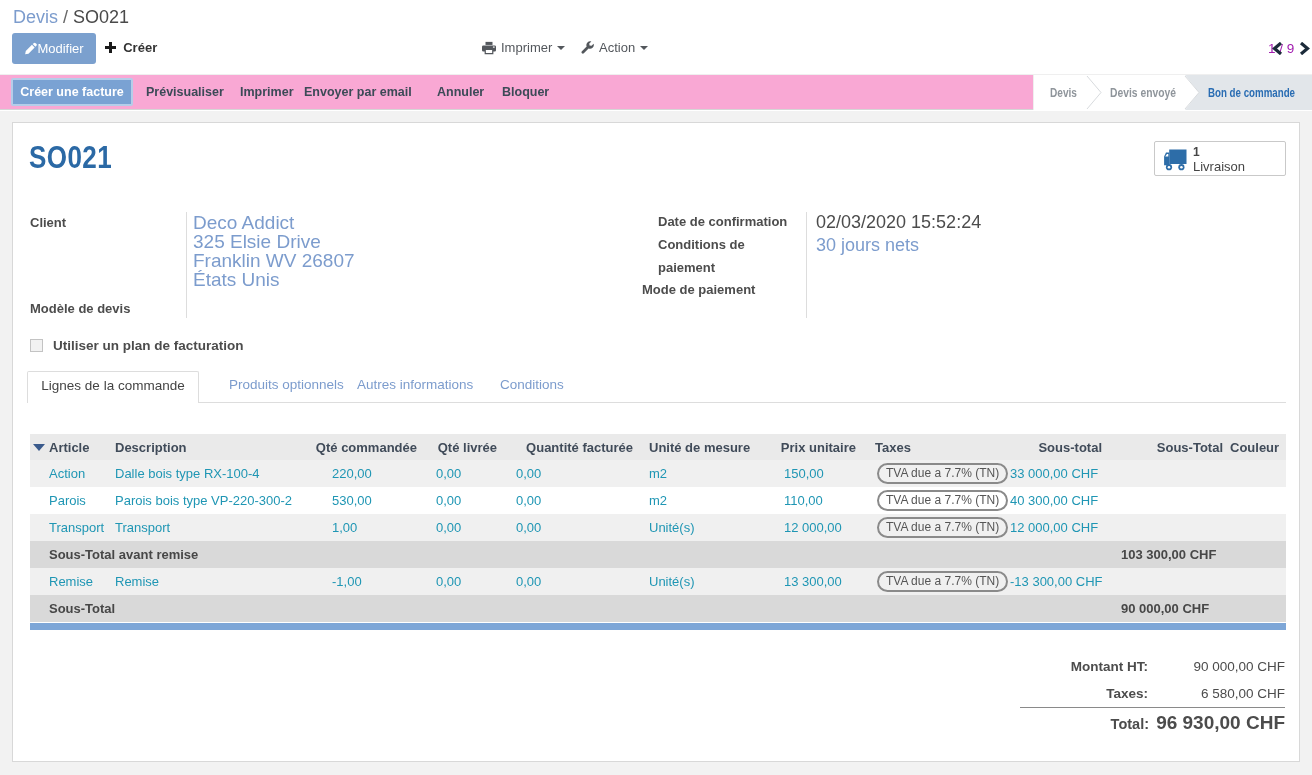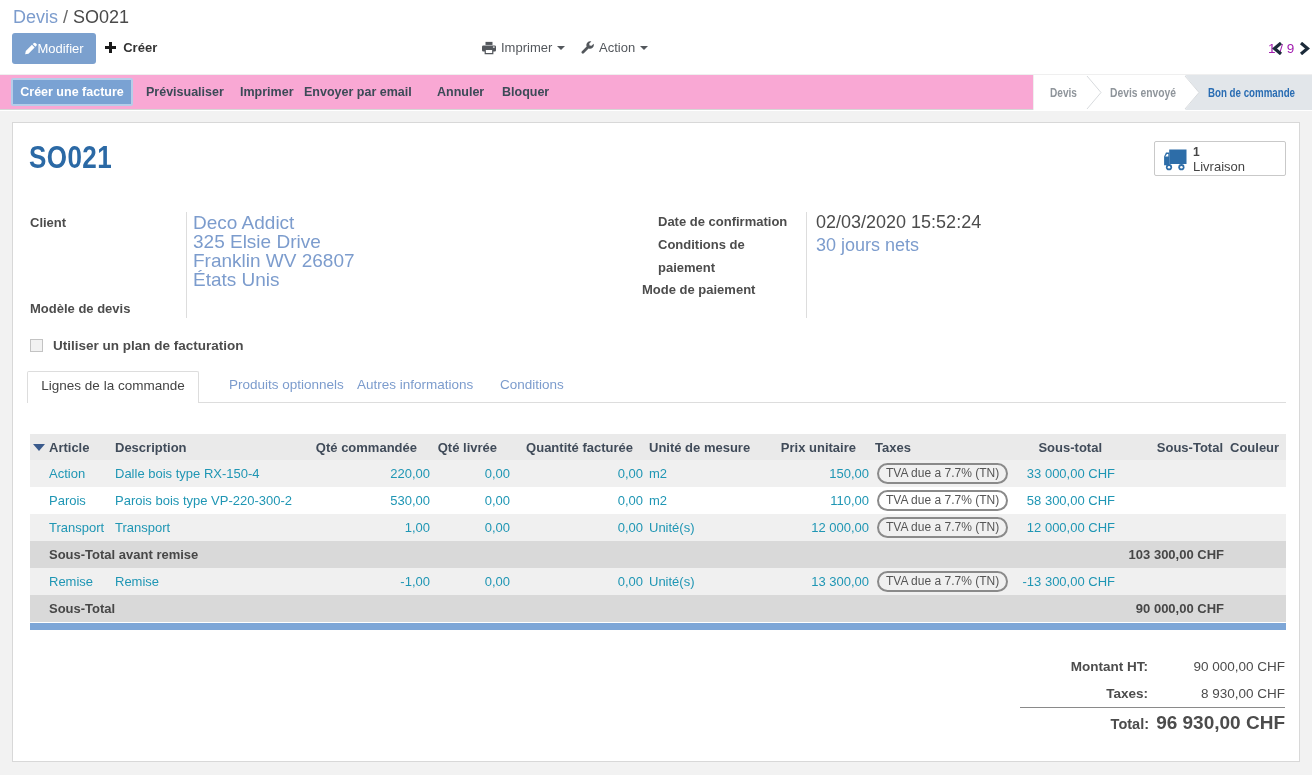--- a/index.html
+++ b/index.html
@@ -39,21 +39,21 @@
 .tab-act { left:27px; top:371px; width:172px; height:32px; background:#fff; border:1px solid #ddd; border-bottom:none; border-radius:2px 2px 0 0; text-align:center; line-height:27px; font-size:13.5px; color:#444; }
 .tab { top:371px; height:32px; line-height:28px; font-size:13.5px; color:#7c9ccd; }
 
 
 table.list { position:absolute; left:30px; top:434px; width:1256px; border-collapse:collapse; table-layout:fixed; font-size:13px; }
 table.list th { background:#eaeaea; height:26px; position:relative; }
 table.list th .h { position:absolute; white-space:nowrap; top:50%; transform:translateY(-50%); font-weight:bold; color:#404b59; font-size:13px; }
 table.list th .hl { left:2px; }
 table.list th .hr { right:17px; }
 table.list td { height:27px; padding:0 4px 0 2px; color:#1f96b4; white-space:nowrap; overflow:hidden; }
-table.list .r { text-align:right; }
+table.list .r { text-align:left; }
 tr.odd td { background:#f0f0f0; }
 tr.sub td { background:#d9d9d9; color:#474747; font-weight:bold; }
 .pill { display:inline-block; border:2px solid #8a8a8a; border-radius:11px; padding:0px 7px; margin-left:2px; color:#555; font-size:12px; line-height:17px; background:transparent; }
 .bluebar { left:30px; top:623px; width:1256px; height:7px; background:#7da6d7; }
 
 
 .trow { position:absolute; font-size:13.5px; color:#4c4c4c; }
 .tval { display:inline-block; width:137px; text-align:right; }
 .tsep { left:1020px; top:707px; width:265px; height:1px; background:#8a8a8a; }
 </style>
@@ -207,42 +207,42 @@
     <th>
           <span class="h hr" style="right:5px;">Sous-Total</span>
         </th>
     <th>
           <span class="h hl">Couleur</span>
         </th>
   </tr>
   <tr class="odd">
         <td></td>
         <td>Action</td>
-        <td>Dalle bois type RX-150-4</td>
+        <td>Dalle bois type RX-100-4</td>
         <td class="r">220,00</td>
         <td class="r">0,00</td>
         <td class="r">0,00</td>
         <td>m2</td>
         <td class="r">150,00</td>
         <td><span class="pill">TVA due a 7.7% (TN)</span></td>
         <td class="r">33 000,00 CHF</td>
         <td></td>
         <td></td>
       </tr>
   <tr>
         <td></td>
         <td>Parois</td>
         <td>Parois bois type VP-220-300-2</td>
         <td class="r">530,00</td>
         <td class="r">0,00</td>
         <td class="r">0,00</td>
         <td>m2</td>
         <td class="r">110,00</td>
         <td><span class="pill">TVA due a 7.7% (TN)</span></td>
-        <td class="r">58 300,00 CHF</td>
+        <td class="r">40 300,00 CHF</td>
         <td></td>
         <td></td>
       </tr>
   <tr class="odd">
         <td></td>
         <td>Transport</td>
         <td>Transport</td>
         <td class="r">1,00</td>
         <td class="r">0,00</td>
         <td class="r">0,00</td>
@@ -279,15 +279,15 @@
         <td colspan="8">Sous-Total</td>
         <td></td>
         <td class="r">90 000,00 CHF</td>
         <td></td>
       </tr>
 </tbody>
   </table>
 <div class="abs bluebar"></div>
 
 <div class="abs trow" style="top:659px;right:27px;"><b>Montant HT:</b><span class="tval">90 000,00 CHF</span></div>
-<div class="abs trow" style="top:686px;right:27px;"><b>Taxes:</b><span class="tval">8 930,00 CHF</span></div>
+<div class="abs trow" style="top:686px;right:27px;"><b>Taxes:</b><span class="tval">6 580,00 CHF</span></div>
 <div class="abs tsep"></div>
 <div class="abs trow" style="top:713px;right:27px;"><b style="font-size:14.5px;">Total:</b><span class="tval" style="width:136px;font-size:19px;font-weight:bold;line-height:19px;">96 930,00 CHF</span></div>
 
 </body></html>

